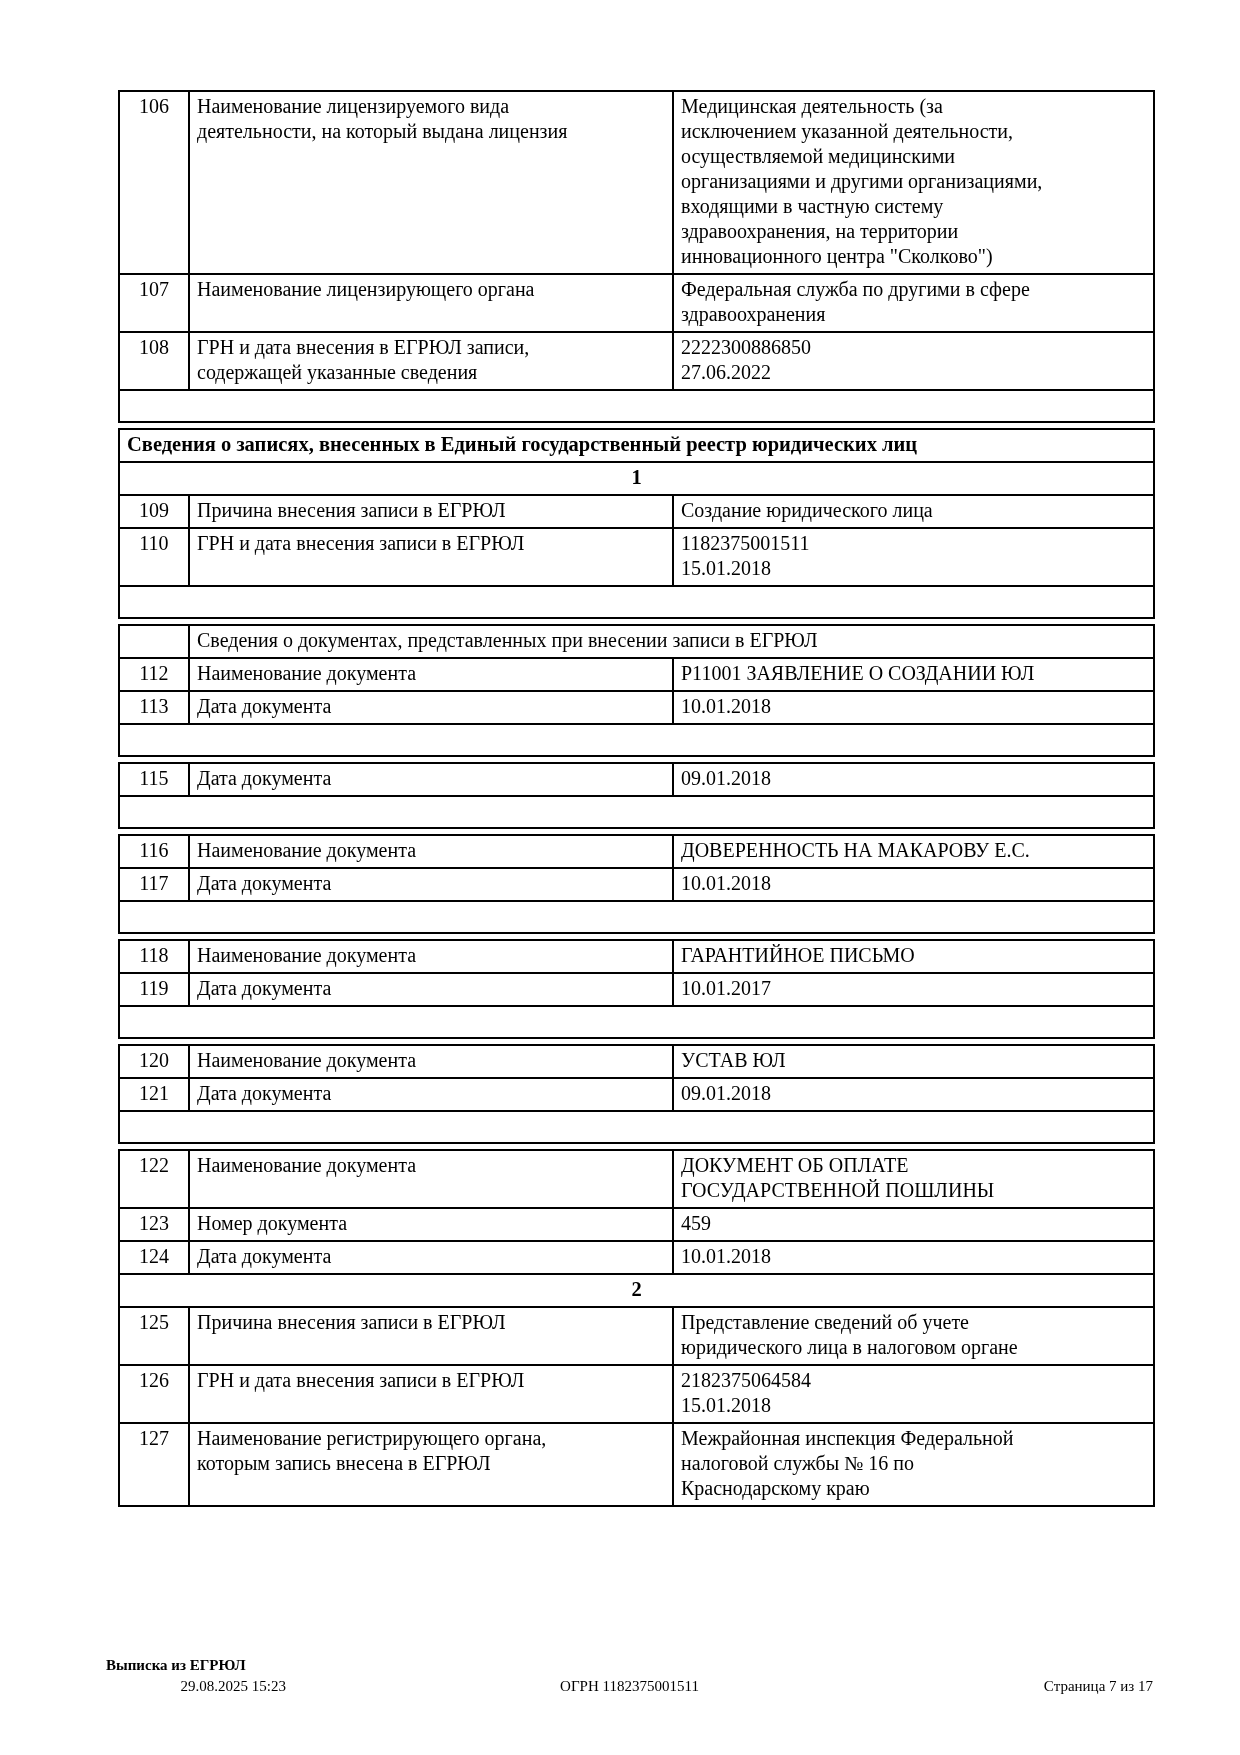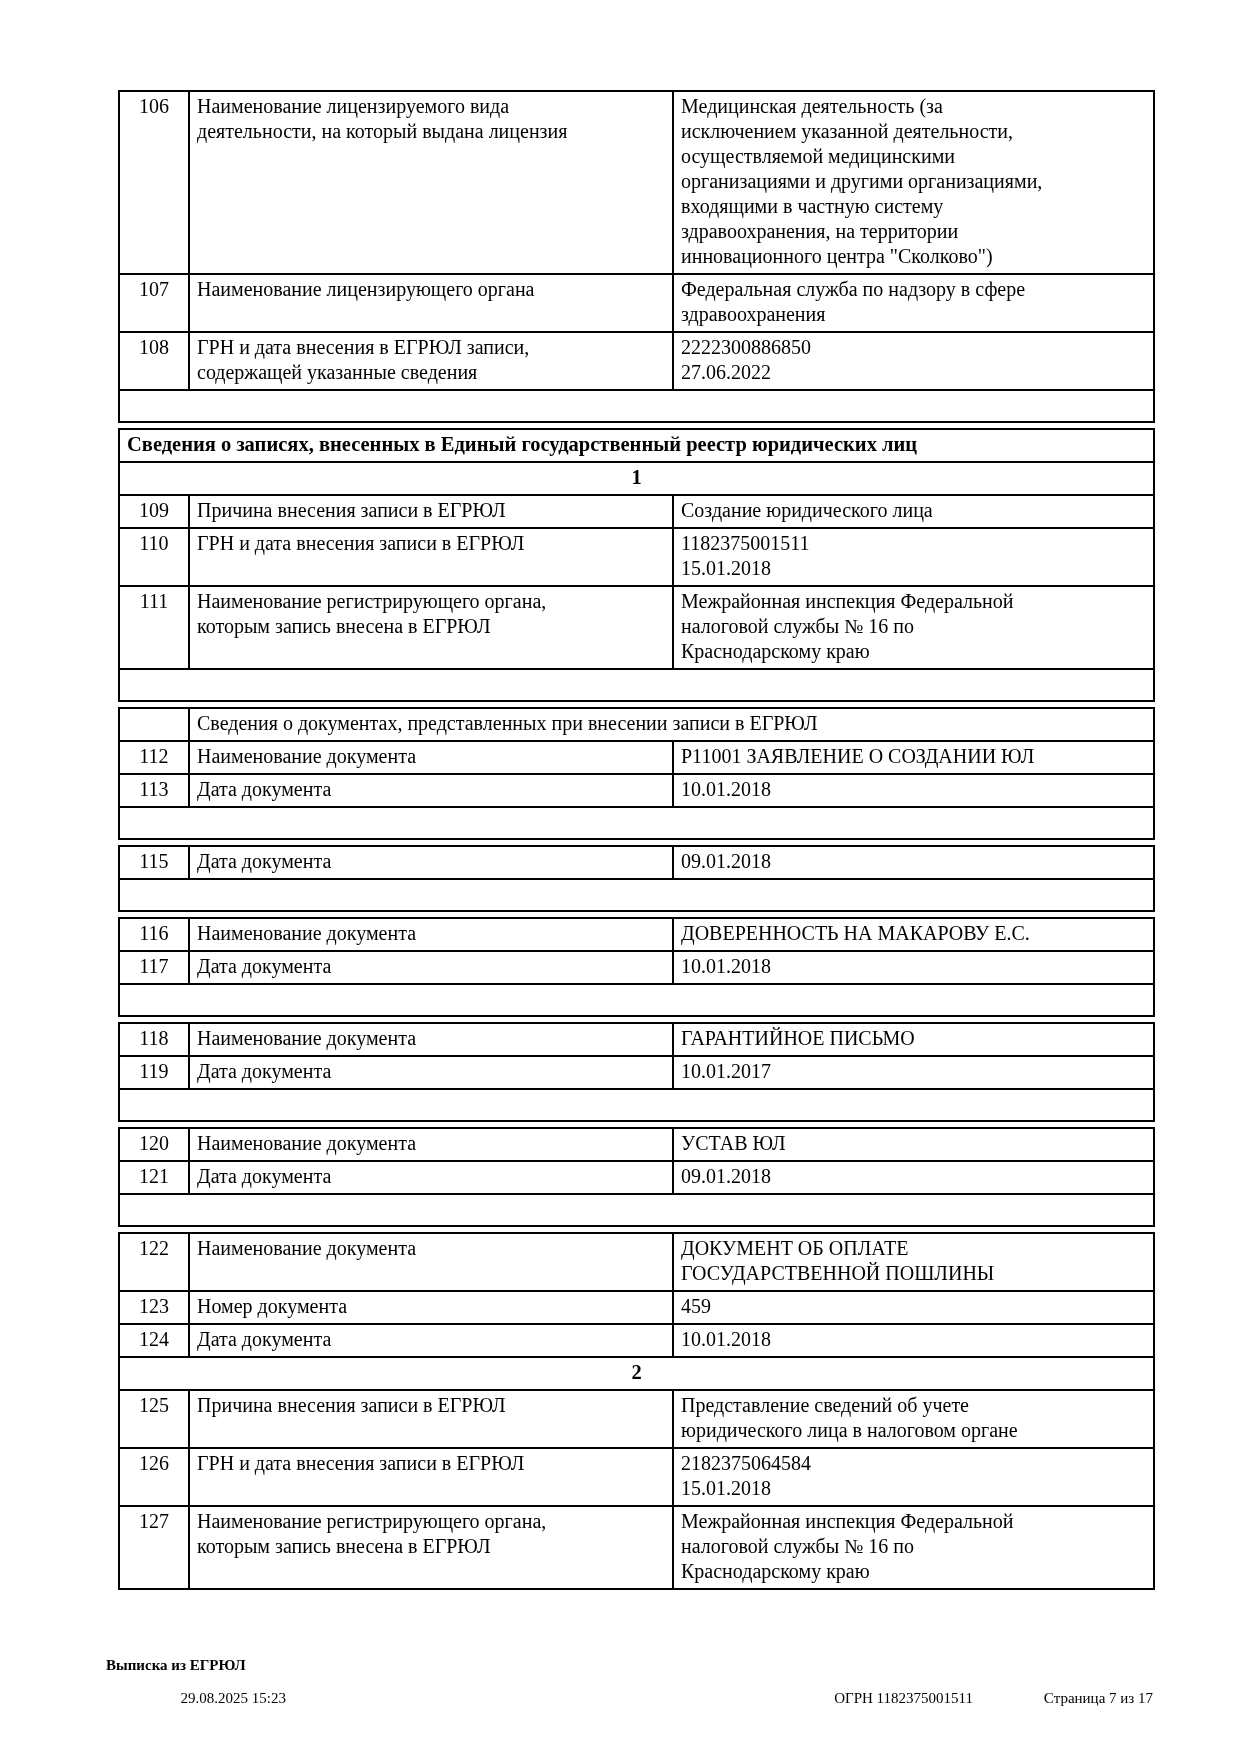--- a/index.html
+++ b/index.html
@@ -32,21 +32,21 @@
   }
   td.grp{text-align:center;font-weight:bold;font-size:20.5px;padding:2px 6px;}
   td.subheader{white-space:normal;}
   tr.spacer td{height:30px;padding:0;}
   .footer{
     position:absolute;left:106px;top:1655px;width:1047px;
     font-size:15px;line-height:21px;
   }
   .footer .f-title{font-weight:bold;}
   .footer .f-row{display:flex;justify-content:space-between;align-items:baseline;}
-  .footer .f-mid{flex:1;text-align:right;margin-top:12px;}
+  .footer .f-mid{flex:1;text-align:center;}
   .footer .f-left,.footer .f-right{min-width:180px;text-align:right;}
   .footer .f-right{}
 </style>
 </head>
 <body>
 
 <div class="doc">
 
   <table class="blk">
     <colgroup>
@@ -63,21 +63,21 @@
 исключением указанной деятельности,
 осуществляемой медицинскими
 организациями и другими организациями,
 входящими в частную систему
 здравоохранения, на территории
 инновационного центра "Сколково")</td>
     </tr>
     <tr>
       <td class="num">107</td>
       <td>Наименование лицензирующего органа</td>
-      <td>Федеральная служба по надзору в сфере
+      <td>Федеральная служба по другими в сфере
 здравоохранения</td>
     </tr>
     <tr>
       <td class="num">108</td>
       <td>ГРН и дата внесения в ЕГРЮЛ записи,
 содержащей указанные сведения</td>
       <td>2222300886850
 27.06.2022</td>
     </tr>
     <tr class="spacer">
@@ -102,28 +102,20 @@
     <tr>
       <td class="num">109</td>
       <td>Причина внесения записи в ЕГРЮЛ</td>
       <td>Создание юридического лица</td>
     </tr>
     <tr>
       <td class="num">110</td>
       <td>ГРН и дата внесения записи в ЕГРЮЛ</td>
       <td>1182375001511
 15.01.2018</td>
-    </tr>
-    <tr>
-      <td class="num">111</td>
-      <td>Наименование регистрирующего органа,
-которым запись внесена в ЕГРЮЛ</td>
-      <td>Межрайонная инспекция Федеральной
-налоговой службы № 16 по
-Краснодарскому краю</td>
     </tr>
     <tr class="spacer">
           <td colspan="3"></td>
         </tr>
   </tbody>
     </table>
 
   <table class="blk">
     <colgroup>
         <col class="c-num">

